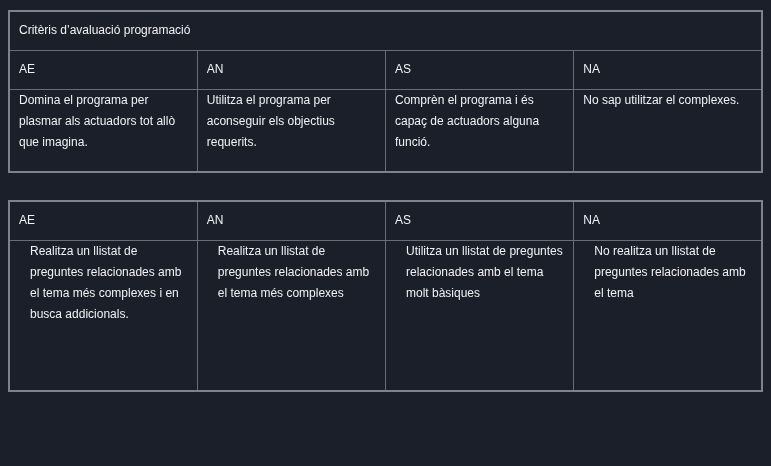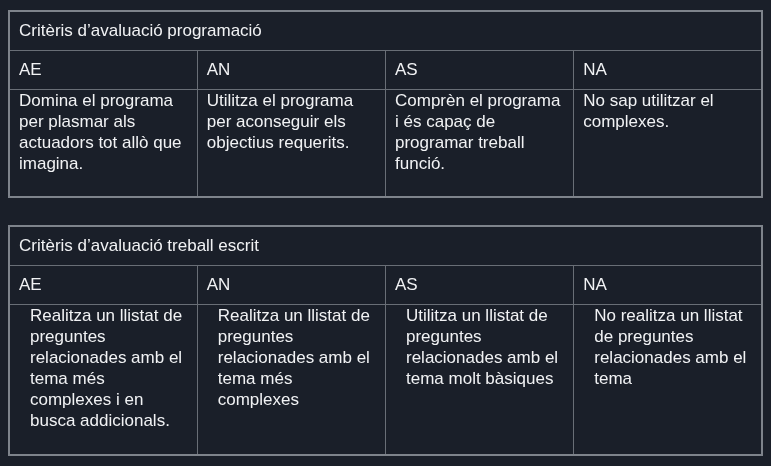--- a/index.html
+++ b/index.html
@@ -26,40 +26,40 @@
   table.rubric{
     width:755px;
     table-layout:fixed;
     border-collapse:collapse;
     border:2px solid var(--border-outer);
     background:var(--bg);
   }
   table.rubric td{
     border:1px solid var(--border-inner);
     color:var(--text);
-    font-size:17px;
+    font-size:12px;
     line-height:21px;
     font-weight:400;
     text-align:left;
     padding:0 10px 0 9px;
   }
   td.title-cell{
     height:39px;
     vertical-align:middle;
   }
   td.head-cell{
     height:39px;
     vertical-align:middle;
   }
   td.body-cell{
     vertical-align:top;
     padding-top:7px;
     padding-bottom:8px;
   }
-  .t1 td.body-cell{height:108px;}
+  .t1 td.body-cell{height:83px;}
   .t2 td.body-cell{height:151px;padding-left:20px;}
 </style>
 </head>
 <body>
 
 <div class="doc">
 
   <table class="rubric t1">
     <tbody>
       <tr>
@@ -67,31 +67,28 @@
       </tr>
       <tr>
         <td class="head-cell">AE</td>
         <td class="head-cell">AN</td>
         <td class="head-cell">AS</td>
         <td class="head-cell">NA</td>
       </tr>
       <tr>
         <td class="body-cell">Domina el programa per plasmar als actuadors tot allò que imagina.</td>
         <td class="body-cell">Utilitza el programa per aconseguir els objectius requerits.</td>
-        <td class="body-cell">Comprèn el programa i és capaç de programar treball funció.</td>
+        <td class="body-cell">Comprèn el programa i és capaç de actuadors alguna funció.</td>
         <td class="body-cell">No sap utilitzar el complexes.</td>
       </tr>
     </tbody>
   </table>
 
   <table class="rubric t2">
     <tbody>
-      <tr>
-        <td class="title-cell" colspan="4">Critèris d’avaluació treball escrit</td>
-      </tr>
       <tr>
         <td class="head-cell">AE</td>
         <td class="head-cell">AN</td>
         <td class="head-cell">AS</td>
         <td class="head-cell">NA</td>
       </tr>
       <tr>
         <td class="body-cell">Realitza un llistat de preguntes relacionades amb el tema més complexes i en busca addicionals.</td>
         <td class="body-cell">Realitza un llistat de preguntes relacionades amb el tema més complexes</td>
         <td class="body-cell">Utilitza un llistat de preguntes relacionades amb el tema molt bàsiques</td>

